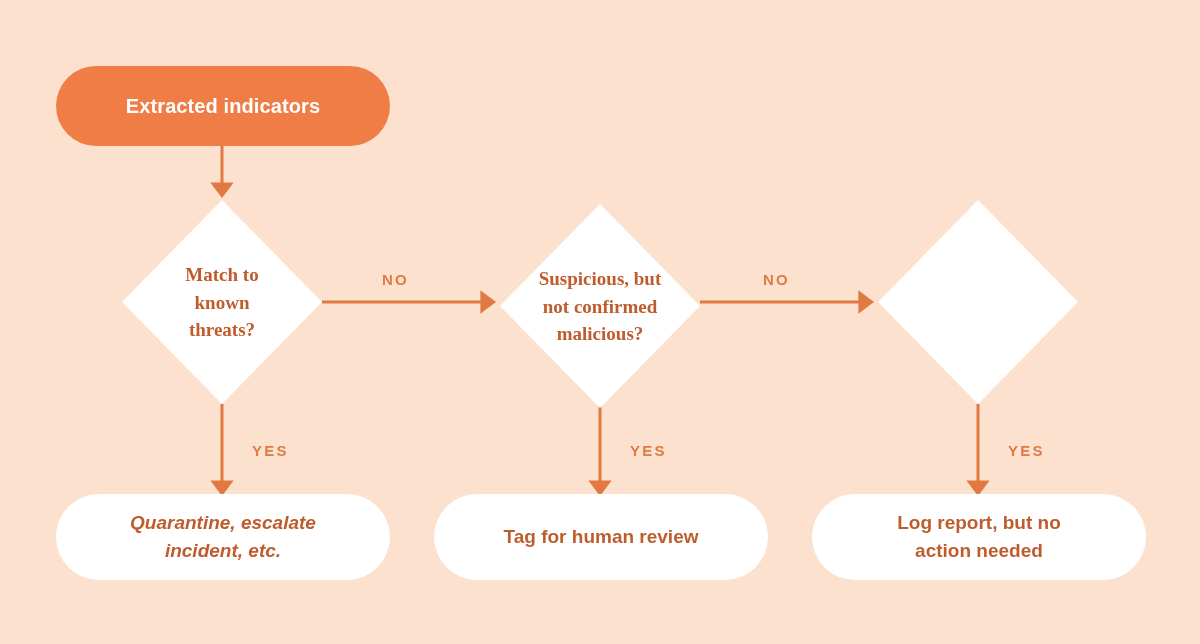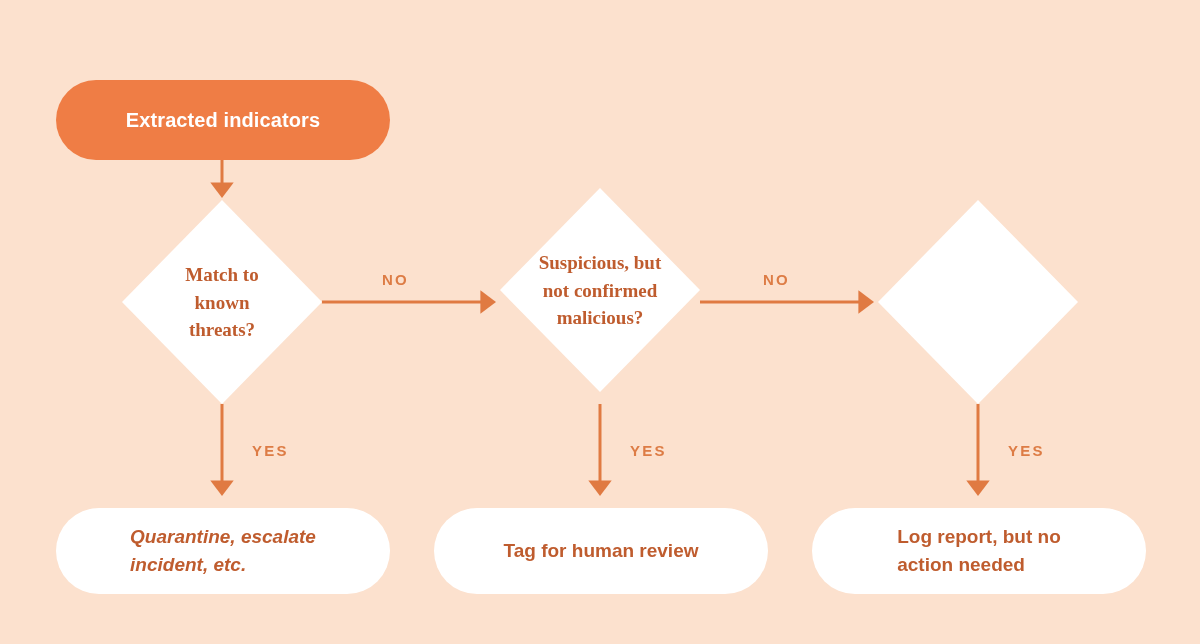--- a/index.html
+++ b/index.html
@@ -16,22 +16,21 @@
     height: 644px;
     background: #fce1ce;
     overflow: hidden;
   }
   .node {
     position: absolute;
     box-sizing: border-box;
     display: flex;
     align-items: center;
     justify-content: center;
-    text-align: left;
-    margin-top: 14px;
+    text-align: center;
   }
   
   .start-pill {
     background: #ef7d45;
     border-radius: 999px;
     color: #ffffff;
     font-size: 20px;
     font-weight: bold;
     letter-spacing: 0.1px;
   }
@@ -129,21 +128,21 @@
 
   <div class="diamond-wrap" style="left:122px; top:200px; width:200px; height:204px;">
     <svg class="diamond-shape" viewBox="0 0 200 204" preserveAspectRatio="none">
       <polygon points="100,0 200,102 100,204 0,102" fill="#FFFFFF"></polygon>
     </svg>
     <div class="diamond-label">Match to
 known
 threats?</div>
   </div>
 
-  <div class="diamond-wrap" style="left:500px; top:188px; width:200px; height:204px;">
+  <div class="diamond-wrap" style="left:500px; top:204px; width:200px; height:204px;">
     <svg class="diamond-shape" viewBox="0 0 200 204" preserveAspectRatio="none">
       <polygon points="100,0 200,102 100,204 0,102" fill="#FFFFFF"></polygon>
     </svg>
     <div class="diamond-label" style="width:215px;">Suspicious, but
 not confirmed
 malicious?</div>
   </div>
 
   <div class="diamond-wrap" style="left:878px; top:200px; width:200px; height:204px;">
     <svg class="diamond-shape" viewBox="0 0 200 204" preserveAspectRatio="none">

